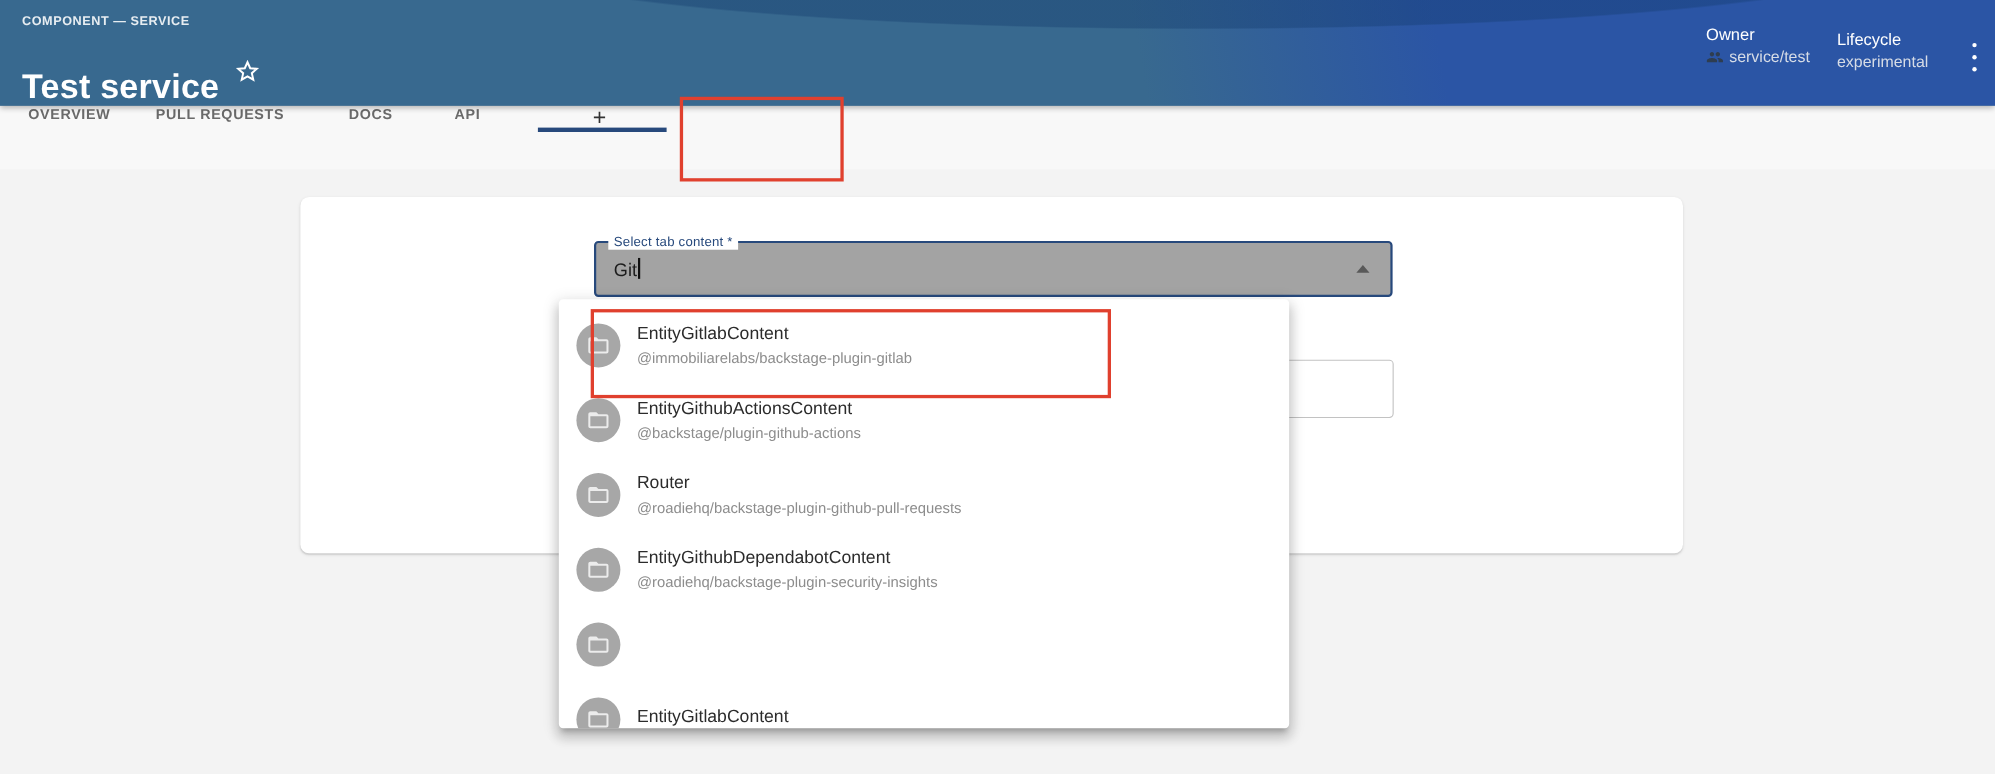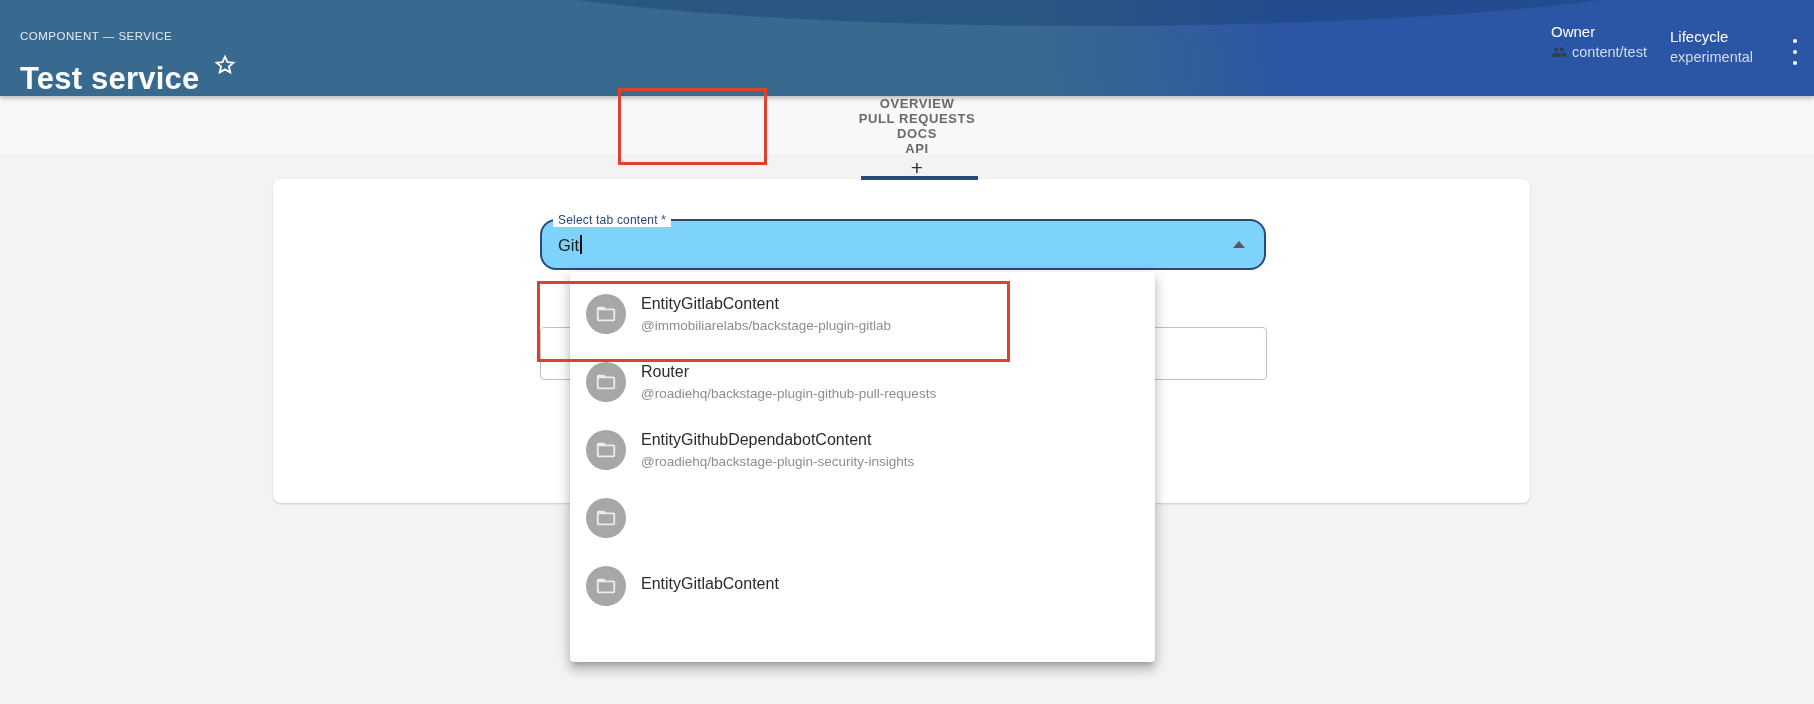--- a/index.html
+++ b/index.html
@@ -16,41 +16,40 @@
     position:absolute; left:0; top:0; width:1814px; height:96px;
     background-image:
       radial-gradient(ellipse 65% 130% at 60% -45%, rgba(18,58,108,0.38) 55%, rgba(18,58,108,0) 56%),
       radial-gradient(ellipse 120% 95% at 18% 175%, rgba(255,255,255,0.13) 58%, rgba(255,255,255,0) 58.6%),
       linear-gradient(80deg, #38698f 57%, #2b55a5 72%);
     background-color:#38698f;
     box-shadow:0 2px 5px rgba(0,0,0,0.28);
     z-index:5; color:#fff;
   }
   .eyebrow {
-    position:absolute; left:20px; top:30px;
-    font-size:11.5px; letter-spacing:0.5px; color:rgba(255,255,255,0.88);
+    position:absolute; left:20px; top:14px;
+    font-size:11.5px; letter-spacing:0.5px; color:rgba(255,255,255,0.88);font-weight:bold;
   }
   .title-row { position:absolute; left:20px; top:33px; display:flex; align-items:center; gap:14px; }
   .page-title { font-size:31px; font-weight:700; letter-spacing:0.2px;margin-top:28px; }
   .star-btn { display:flex; align-items:center; cursor:pointer; }
   .hdr-meta { position:absolute; top:0; }
   .hdr-meta .lbl { font-size:15px; font-weight:400; color:#fff; }
   .hdr-meta .val { margin-top:4px; font-size:14.5px; color:#d6dce6; display:flex; align-items:center; gap:5px; }
   .meta-owner { left:1551px; top:23px; }
   .meta-lifecycle { left:1670px; top:28px; }
   .kebab { position:absolute; left:1786px; top:39px; width:18px; height:26px;
     display:flex; flex-direction:column; align-items:center; justify-content:space-between; cursor:pointer; }
   .kebab .dot { width:4px; height:4px; border-radius:50%; background:#fff; }
 
   
   .tabbar {
     position:absolute; left:0; top:96px; width:1814px; height:58px;
-    background:#f8f8f8; display:flex; align-items:center; padding-left:20px;
+    background:#f8f8f8; display:flex; align-items:flex-start; padding-left:20px;
     z-index:2;
-    flex-direction:column;
   }
   .tab {
     position:relative; display:flex; align-items:center; justify-content:center;
     font-size:13px; font-weight:700; letter-spacing:0.6px; color:#6a6a6a;
     cursor:pointer; text-transform:uppercase;
   }
   .tab.plus { font-size:21px; font-weight:400; color:#333; letter-spacing:0; }
   .tab .indicator {
     position:absolute; left:19px; right:14px; bottom:0; height:4px; background:#27497c;
   }
@@ -61,21 +60,21 @@
 
   
   .card {
     position:absolute; left:273px; top:179px; width:1257px; height:324px;
     background:#fff; border-radius:8px;
     box-shadow:0 1px 1px rgba(0,0,0,0.07), 0 1px 3px rgba(0,0,0,0.10);
     z-index:1;
   }
   .select-field {
     position:absolute; left:540px; top:219px; width:726px; height:51px;
-    background:#7dd3fc; border:2px solid #27497c; border-radius:16px; z-index:3;
+    background:#a3a3a3; border:2px solid #27497c; border-radius:4px; z-index:3;
   }
   .select-field .notch-label {
     position:absolute; left:11px; top:-8px; background:#fff; padding:0 5px;
     font-size:12px; color:#27497c; letter-spacing:0.2px;
   }
   .select-field .value {
     position:absolute; left:16px; top:50%; transform:translateY(-50%);
     font-size:16.5px; color:#1c1c1c;
   }
   .text-cursor { display:inline-block; width:1.5px; height:19px; background:#111; margin-left:1px; vertical-align:-3px; }
@@ -84,21 +83,21 @@
     width:0; height:0; border-left:6px solid transparent; border-right:6px solid transparent;
     border-bottom:7px solid #595959; cursor:pointer;
   }
   .hidden-field {
     position:absolute; left:540px; top:327px; width:727px; height:53px;
     background:#fff; border:1.5px solid #c2c2c2; border-radius:4px; z-index:2;
   }
 
   
   .dropdown {
-    position:absolute; left:570px; top:272px; width:585px; height:390px;
+    position:absolute; left:508px; top:272px; width:664px; height:390px;
     background:#fff; border-radius:4px; overflow:hidden; z-index:4;
     box-shadow:0 5px 5px -3px rgba(0,0,0,0.2), 0 8px 10px 1px rgba(0,0,0,0.14), 0 3px 14px 2px rgba(0,0,0,0.12);
     padding-top:8px;
   }
   .option {
     height:68px; display:flex; align-items:center; padding:0 16px; gap:15px; cursor:pointer;
   }
   .avatar {
     width:40px; height:40px; border-radius:50%; background:#a7a7a7; flex:0 0 40px;
     display:flex; align-items:center; justify-content:center;
@@ -127,21 +126,21 @@
       </span>
     </div>
     <div class="hdr-meta meta-owner">
       <div class="lbl">Owner</div>
       <div class="val">
         <span style="display:flex;">
           <svg width="16" height="16" viewBox="0 0 24 24" fill="#2e3d50">
             <path d="M16 11c1.66 0 2.99-1.34 2.99-3S17.66 5 16 5s-3 1.34-3 3 1.34 3 3 3zm-8 0c1.66 0 2.99-1.34 2.99-3S9.66 5 8 5 5 6.34 5 8s1.34 3 3 3zm0 2c-2.33 0-7 1.17-7 3.5V19h14v-2.5c0-2.33-4.67-3.5-7-3.5zm8 0c-.29 0-.62.02-.97.05 1.16.84 1.97 1.97 1.97 3.45V19h6v-2.5c0-2.33-4.67-3.5-7-3.5z"></path>
           </svg>
         </span>
-        <span>content/test</span>
+        <span>service/test</span>
       </div>
     </div>
     <div class="hdr-meta meta-lifecycle">
       <div class="lbl">Lifecycle</div>
       <div class="val">
           <span>experimental</span>
         </div>
     </div>
     <div class="kebab">
       <span class="dot"></span>
@@ -193,20 +192,31 @@
         <svg width="22" height="22" viewBox="0 0 24 24" fill="#ececec" fill-rule="evenodd">
           <path d="M20 6h-8l-2-2H4c-1.1 0-1.99.9-1.99 2L2 18c0 1.1.9 2 2 2h16c1.1 0 2-.9 2-2V8c0-1.1-.9-2-2-2zm0 12H4V8h16v10z"></path>
         </svg>
       </span>
       <span>
         <div class="opt-title">EntityGitlabContent</div>
         <div class="opt-sub">@immobiliarelabs/backstage-plugin-gitlab</div>
       </span>
     </div>
 
+    <div class="option">
+      <span class="avatar">
+        <svg width="22" height="22" viewBox="0 0 24 24" fill="#ececec" fill-rule="evenodd">
+          <path d="M20 6h-8l-2-2H4c-1.1 0-1.99.9-1.99 2L2 18c0 1.1.9 2 2 2h16c1.1 0 2-.9 2-2V8c0-1.1-.9-2-2-2zm0 12H4V8h16v10z"></path>
+        </svg>
+      </span>
+      <span>
+        <div class="opt-title">EntityGithubActionsContent</div>
+        <div class="opt-sub">@backstage/plugin-github-actions</div>
+      </span>
+    </div>
 
     <div class="option">
       <span class="avatar">
         <svg width="22" height="22" viewBox="0 0 24 24" fill="#ececec" fill-rule="evenodd">
           <path d="M20 6h-8l-2-2H4c-1.1 0-1.99.9-1.99 2L2 18c0 1.1.9 2 2 2h16c1.1 0 2-.9 2-2V8c0-1.1-.9-2-2-2zm0 12H4V8h16v10z"></path>
         </svg>
       </span>
       <span>
         <div class="opt-title">Router</div>
         <div class="opt-sub">@roadiehq/backstage-plugin-github-pull-requests</div>

